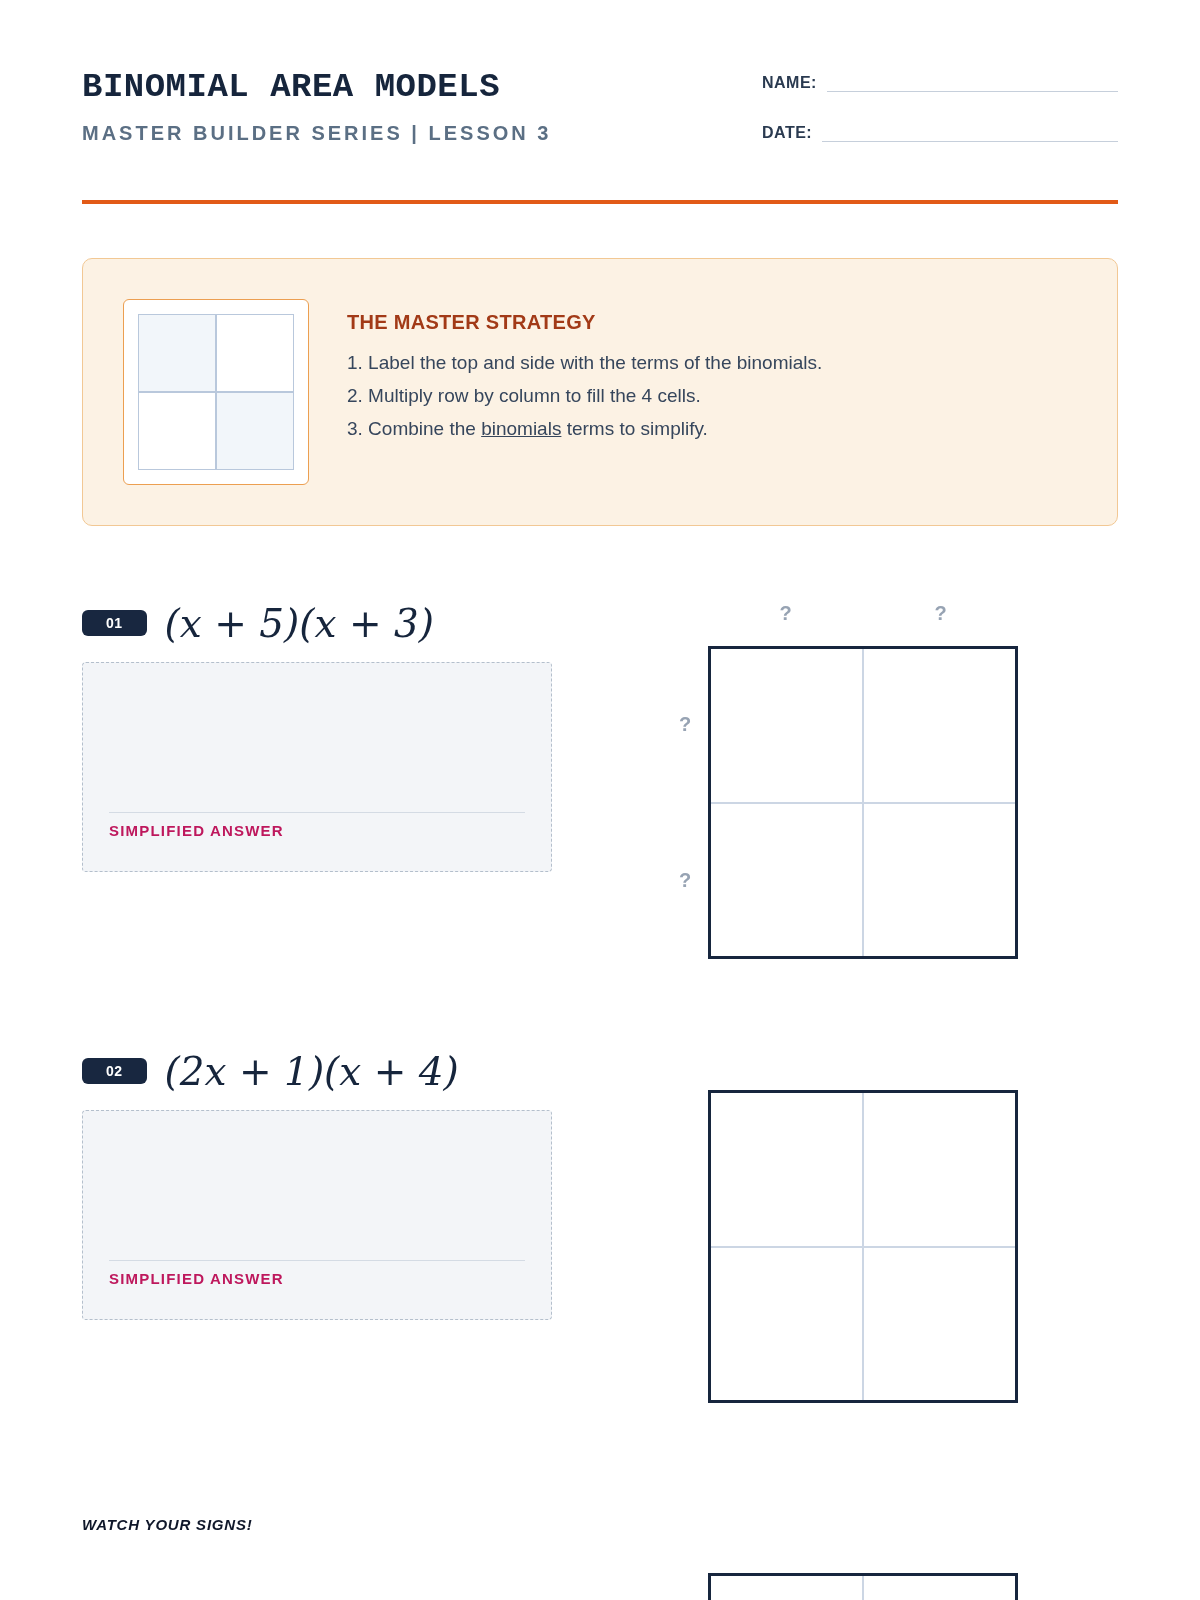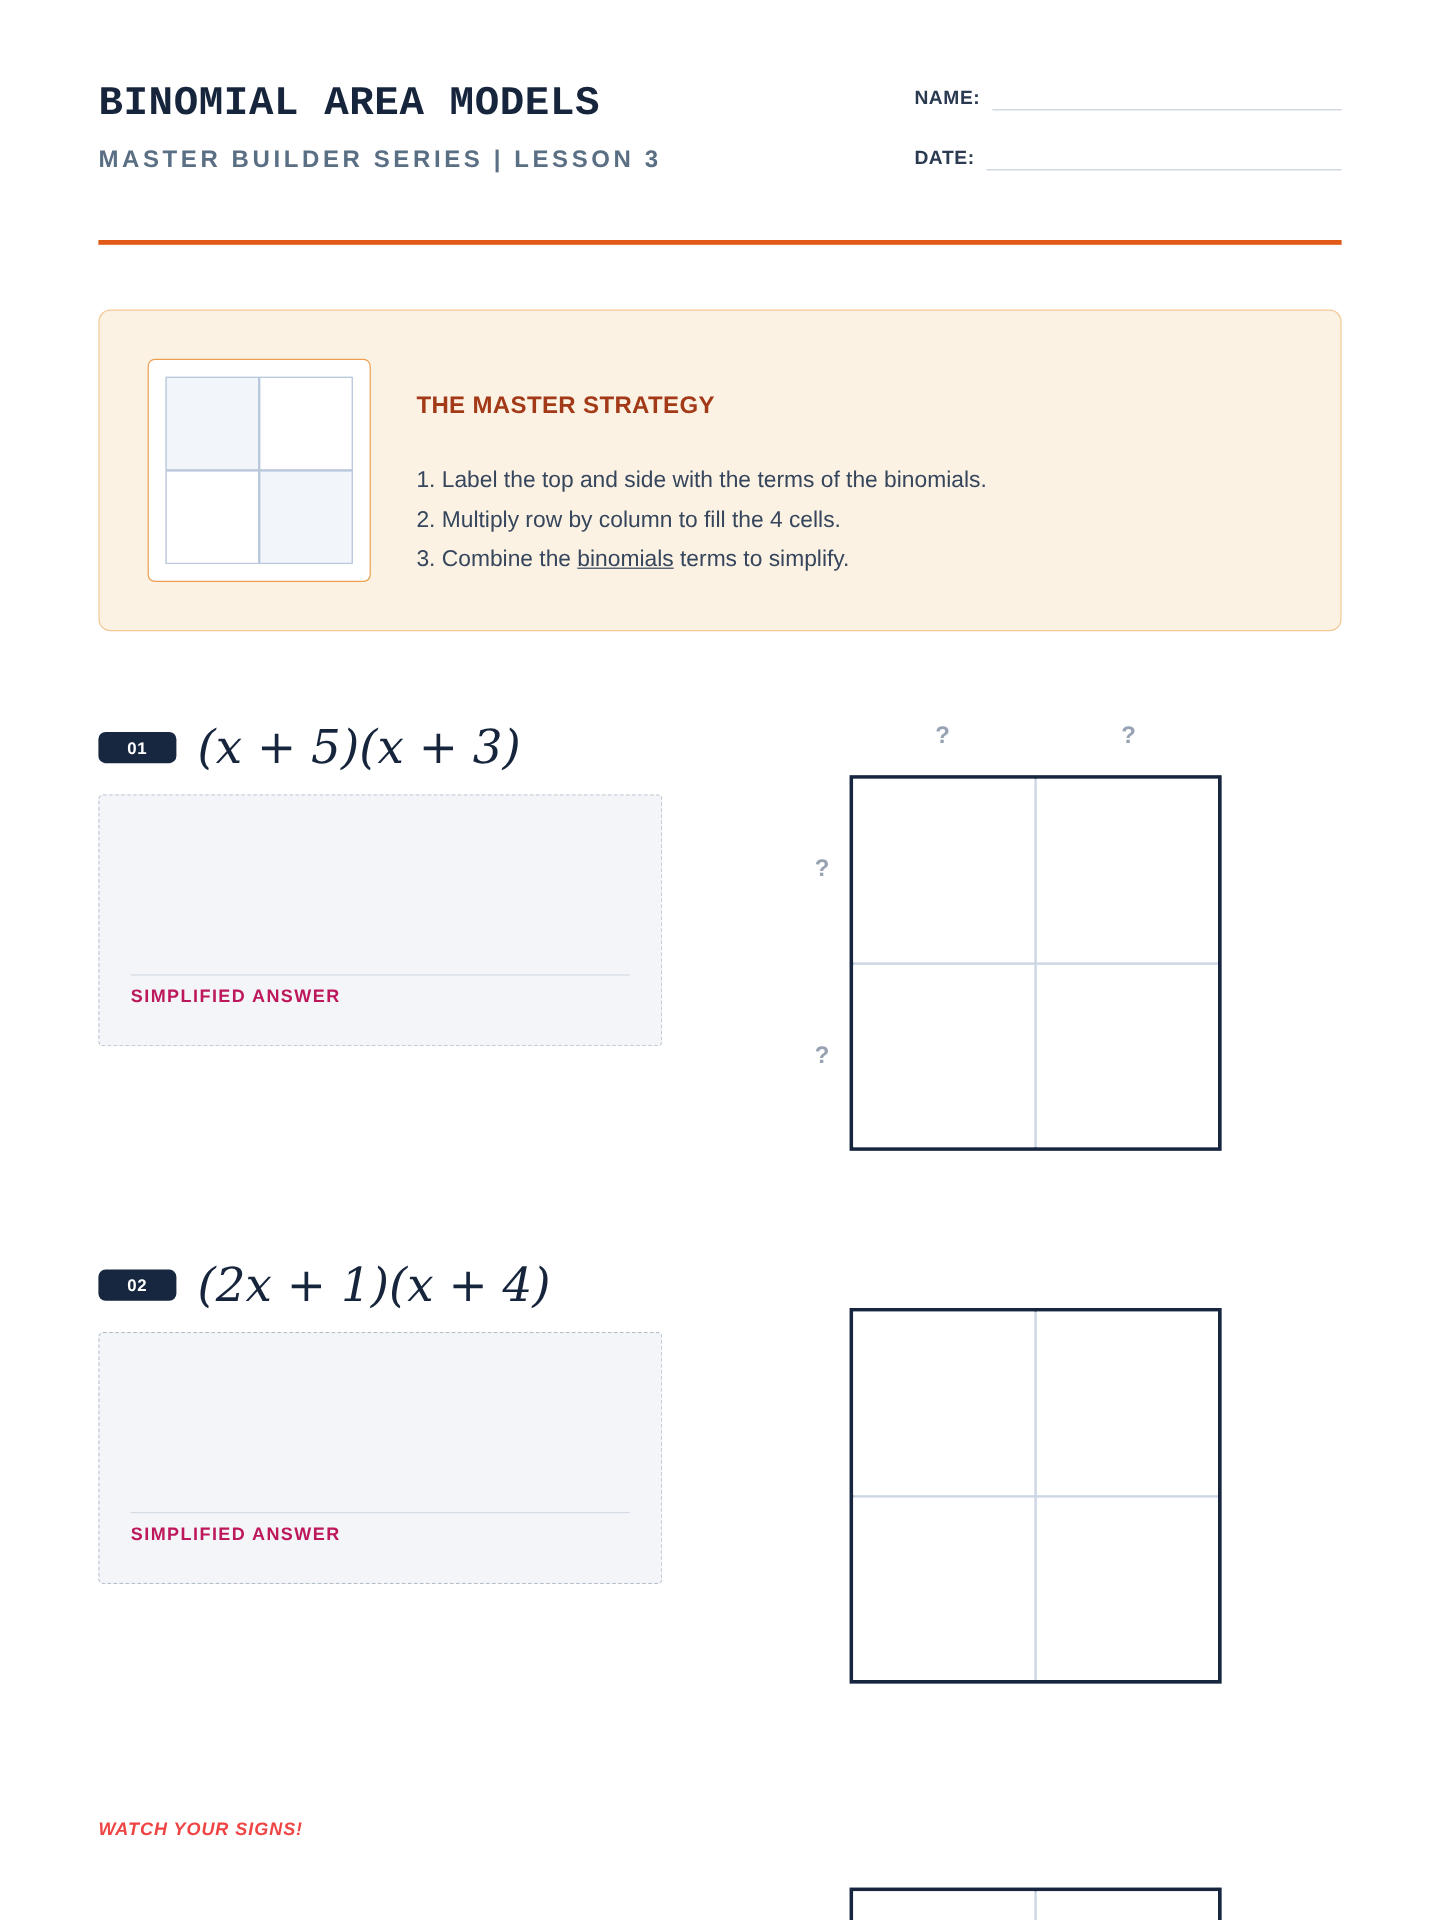--- a/index.html
+++ b/index.html
@@ -42,22 +42,22 @@
     flex-shrink:0;
   }
   .mini-grid {
     width:100%; height:100%;
     display:grid; grid-template-columns:1fr 1fr; grid-template-rows:1fr 1fr;
     gap:2px; background:#b9c8dc; border:1px solid #b9c8dc;
   }
   .mini-cell { background:#ffffff; }
   .mini-cell.shade { background:#f2f6fa; }
   .strategy-text { padding-top:12px; }
-  .strategy-heading { font-size:20px; font-weight:bold; color:#a23a17; letter-spacing:0.3px;margin-top:16px; }
-  .strategy-steps { margin-top:34px; font-size:19px; color:#36465c; line-height:33px; }
+  .strategy-heading { font-size:20px; font-weight:bold; color:#a23a17; letter-spacing:0.3px; }
+  .strategy-steps { margin-top:12px; font-size:19px; color:#36465c; line-height:33px; }
   .u { text-decoration:underline; }
 
   
   .problem { display:flex; justify-content:space-between; align-items:flex-start; }
   .p1 { margin-top:74px; }
   .p2 { margin-top:89px; }
   .p3 { margin-top:87px; }
   .problem-left { width:470px; flex-shrink:0; }
   .problem-head { display:flex; align-items:center; gap:18px; height:46px; }
   .badge {
@@ -73,21 +73,21 @@
     border:1.5px dashed #b4bfcc;
     border-radius:4px;
     position:relative;
   }
   .answer-area {
     position:absolute; left:26px; right:26px; bottom:32px;
     border-top:1.5px solid #d4dbe4;
     padding-top:9px;
   }
   .answer-label { font-size:15px; font-weight:bold; letter-spacing:1.2px; color:#be185d; }
-  .note { margin-top:26px; color:#ef4444; font-style:italic; font-weight:bold; font-size:15px; letter-spacing:0.8px; }
+  .note { margin-top:26px; color:#0f172a; font-style:italic; font-weight:bold; font-size:15px; letter-spacing:0.8px; }
 
   .problem-right { margin-right:100px; flex-shrink:0; }
   .model-wrap {
     display:grid;
     grid-template-columns:46px 310px;
     grid-template-rows:46px 313px;
   }
   .top-labels { grid-column:2; grid-row:1; display:grid; grid-template-columns:1fr 1fr; justify-items:center; align-items:start; padding-top:2px; }
   .side-labels { grid-column:1; grid-row:2; display:grid; grid-template-rows:1fr 1fr; justify-items:center; align-items:center; }
   .q { font-size:20px; color:#97a3b3; font-weight:bold; }

